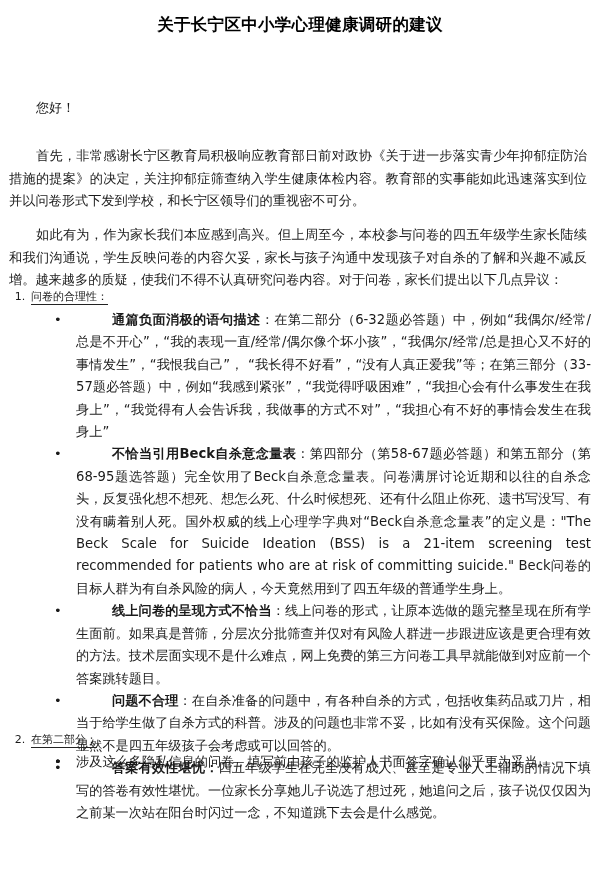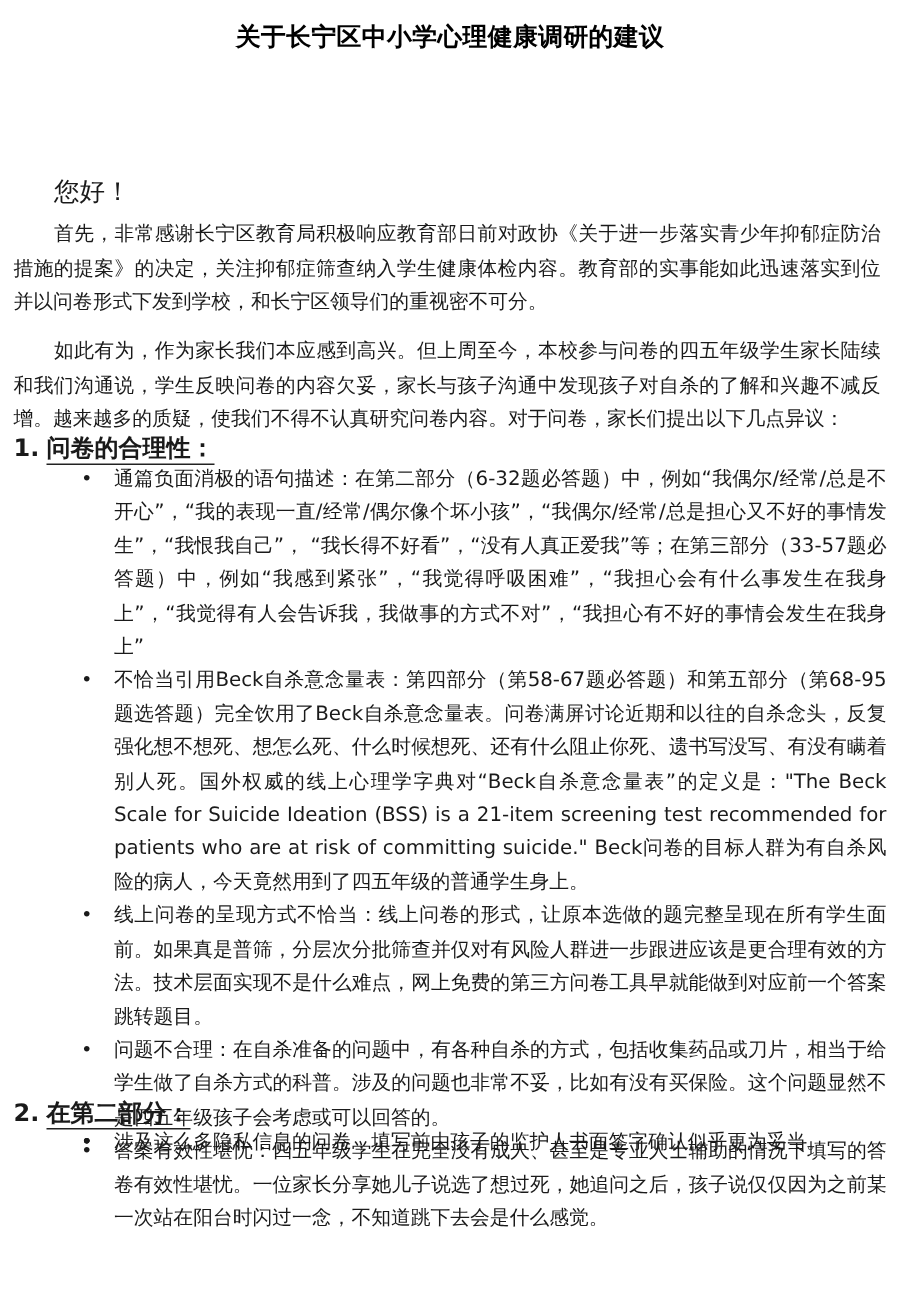--- a/index.html
+++ b/index.html
@@ -9,40 +9,40 @@
     color: #1a1a1a;
     position: relative;
   }
   .page { position: absolute; left: 0; top: 0; width: 600px; height: 875px; }
   .title {
     position: absolute; top: 14px; left: 0; width: 600px;
     text-align: center; font-size: 16.5px; font-weight: bold; letter-spacing: 0.3px;
     color: #000000;
   }
   .salutation { position: absolute; left: 9px; top: 77px; font-size: 13.2px; }
-  .greeting { position: absolute; left: 36px; top: 116px; font-size: 17px; }
+  .greeting { position: absolute; left: 36px; top: 99px; font-size: 13px; }
   .para {
     position: absolute; left: 9px; width: 578px;
     font-size: 13.2px; line-height: 22.5px; text-indent: 27px;
     text-align: justify;
   }
   .p1 { top: 146px; font-family: Liberation Mono, monospace; }
   .p2 { top: 224px; }
   .sec {
-    position: absolute; left: 9px; font-size: 16px; font-weight: bold;
+    position: absolute; left: 9px; font-size: 11px; font-weight: normal; text-align: center;
   }
   .sec .num { display: inline-block; width: 22px; }
   .sec .label { border-bottom: 1.5px solid #222; padding-bottom: 1px; }
   .s1 { top: 289px; }
   .s2 { top: 732px; }
   .s3 { top: 847px; }
   .list { position: absolute; left: 0; width: 600px; margin: 0; padding: 0; list-style: none; }
   .item { position: relative; padding-left: 76px; padding-right: 9px; font-size: 13.2px; line-height: 22.4px; text-align: justify; }
   .bullet { position: absolute; left: 54px; top: 0; font-size: 13px; }
-  .item b { font-weight: normal; }
+  .item b { font-weight: bold; margin-left: 36px; }
   .l1 { top: 309px; }
   .l2 { top: 751px; }
 </style>
 </head>
 <body>
 
 <div class="page">
   <div class="title">关于长宁区中小学心理健康调研的建议</div>
   <div class="greeting">您好！</div>
   <div class="para p1">首先，非常感谢长宁区教育局积极响应教育部日前对政协《关于进一步落实青少年抑郁症防治措施的提案》的决定，关注抑郁症筛查纳入学生健康体检内容。教育部的实事能如此迅速落实到位并以问卷形式下发到学校，和长宁区领导们的重视密不可分。</div>

